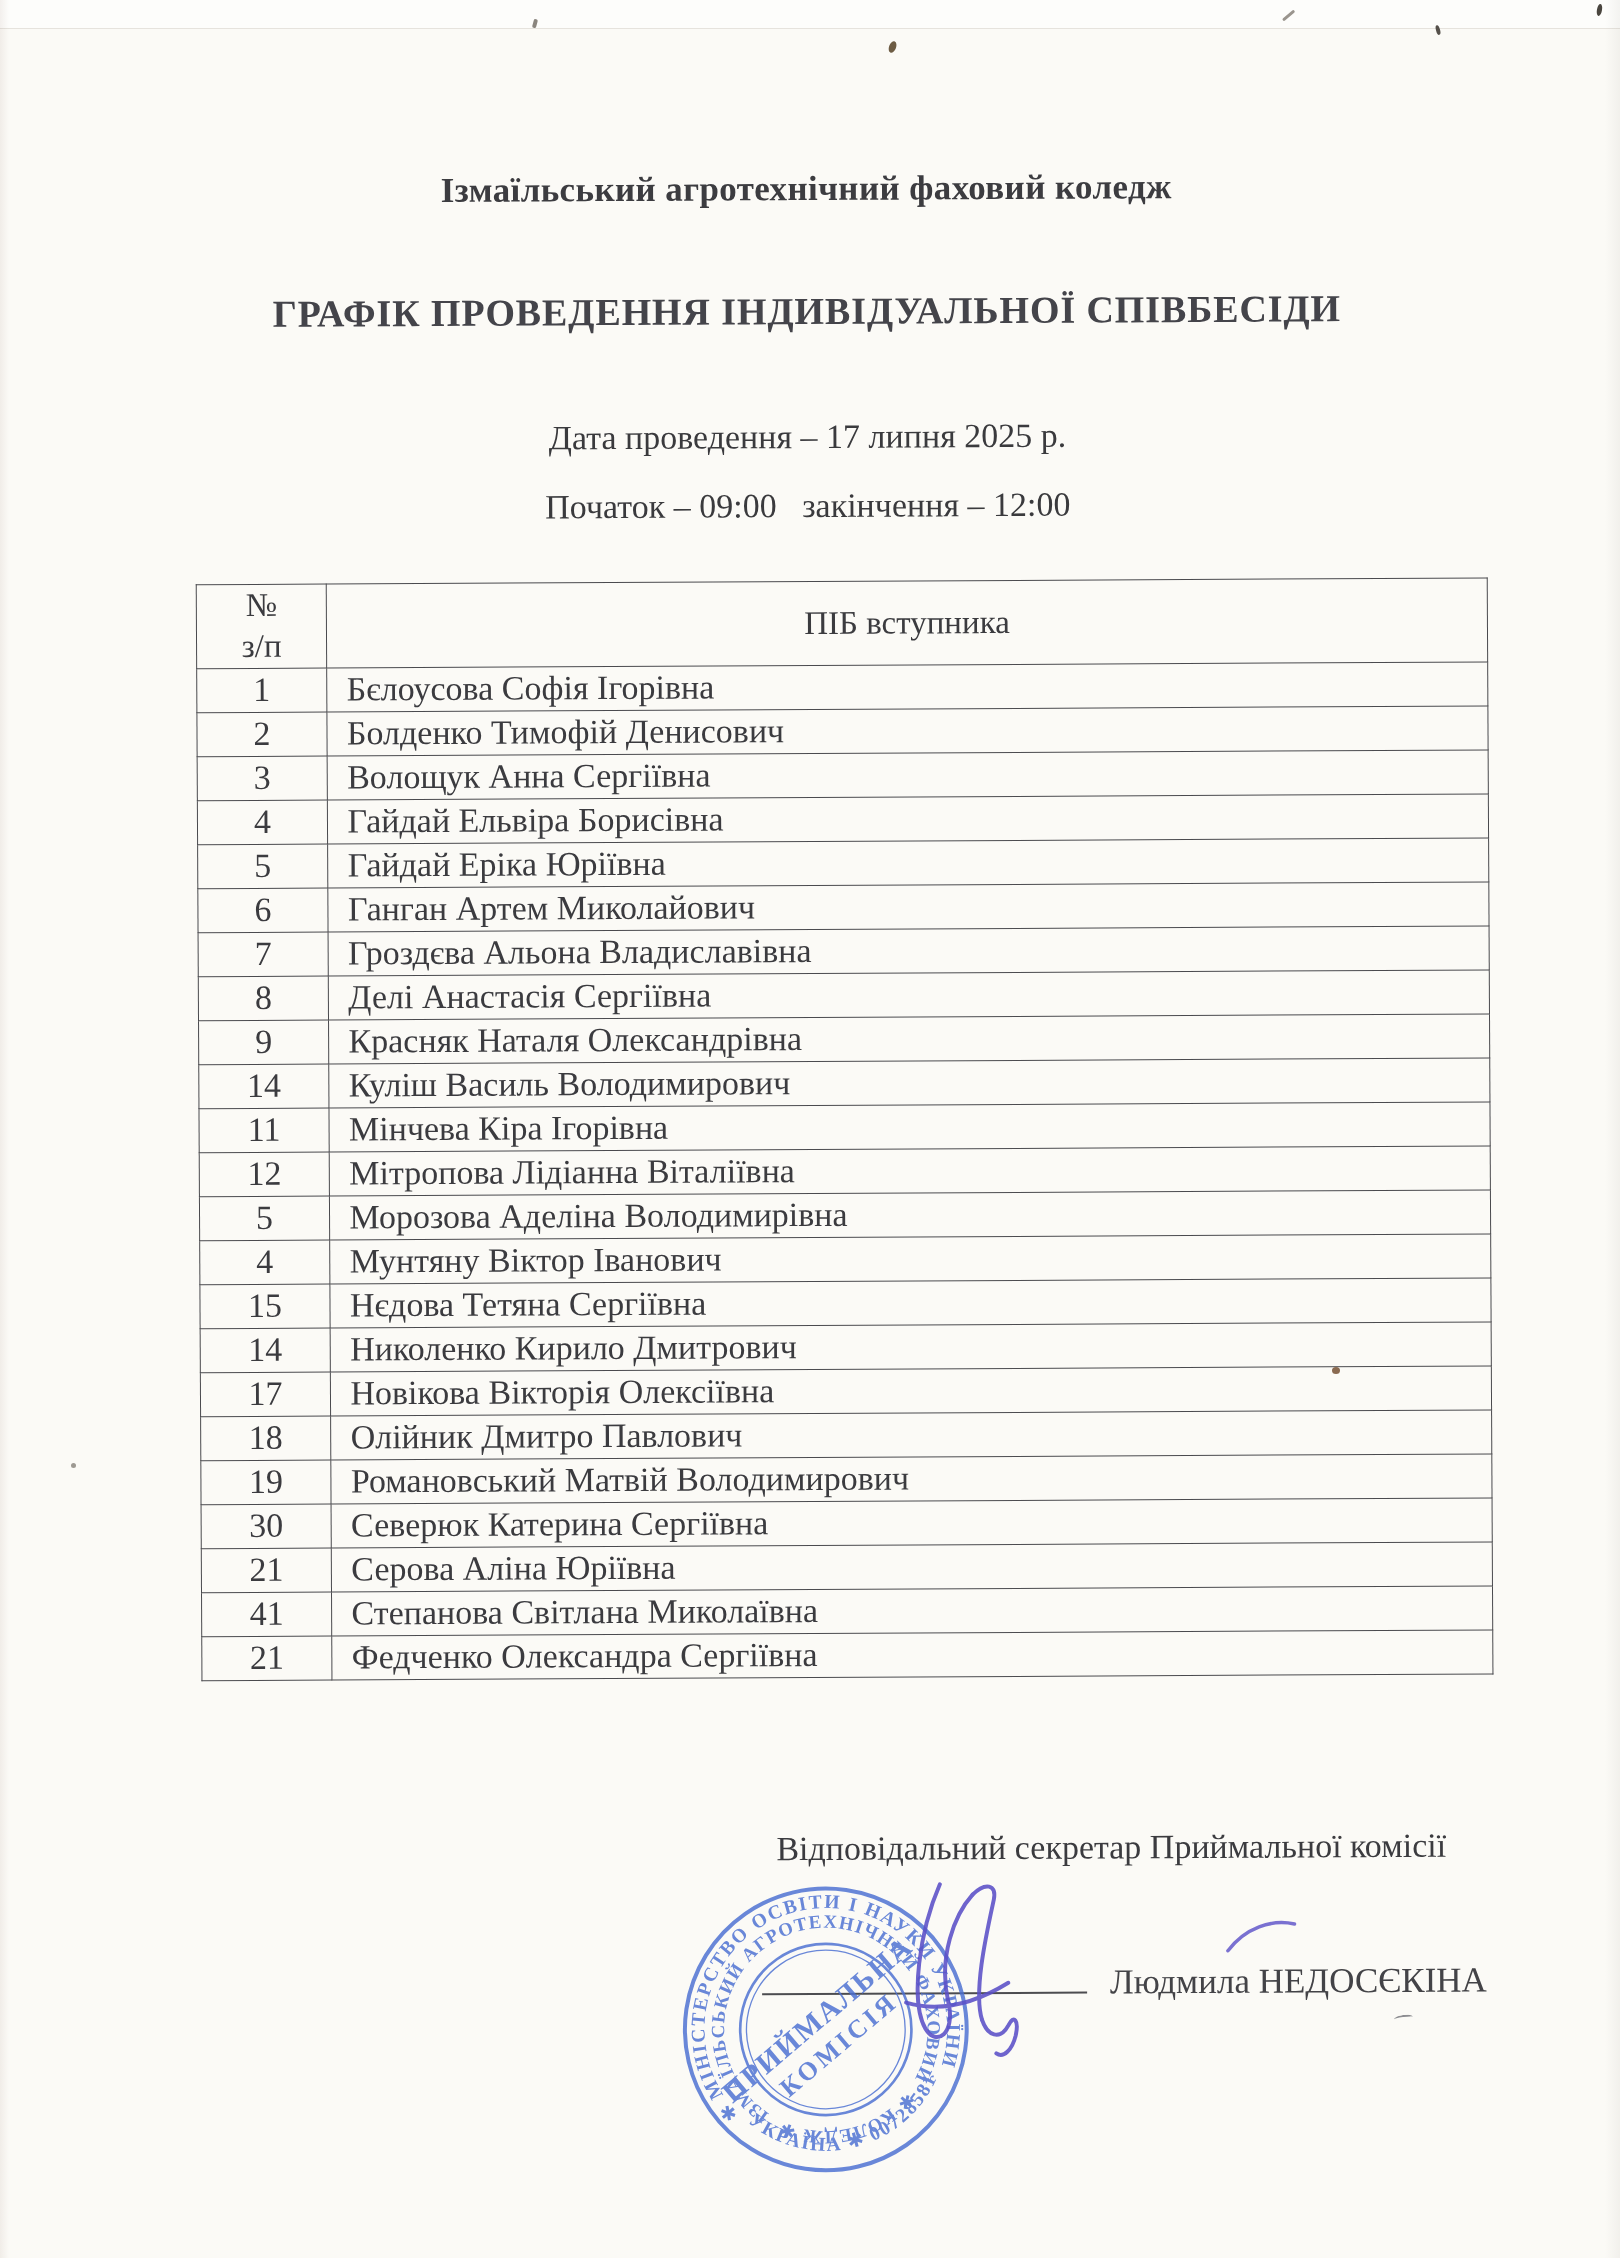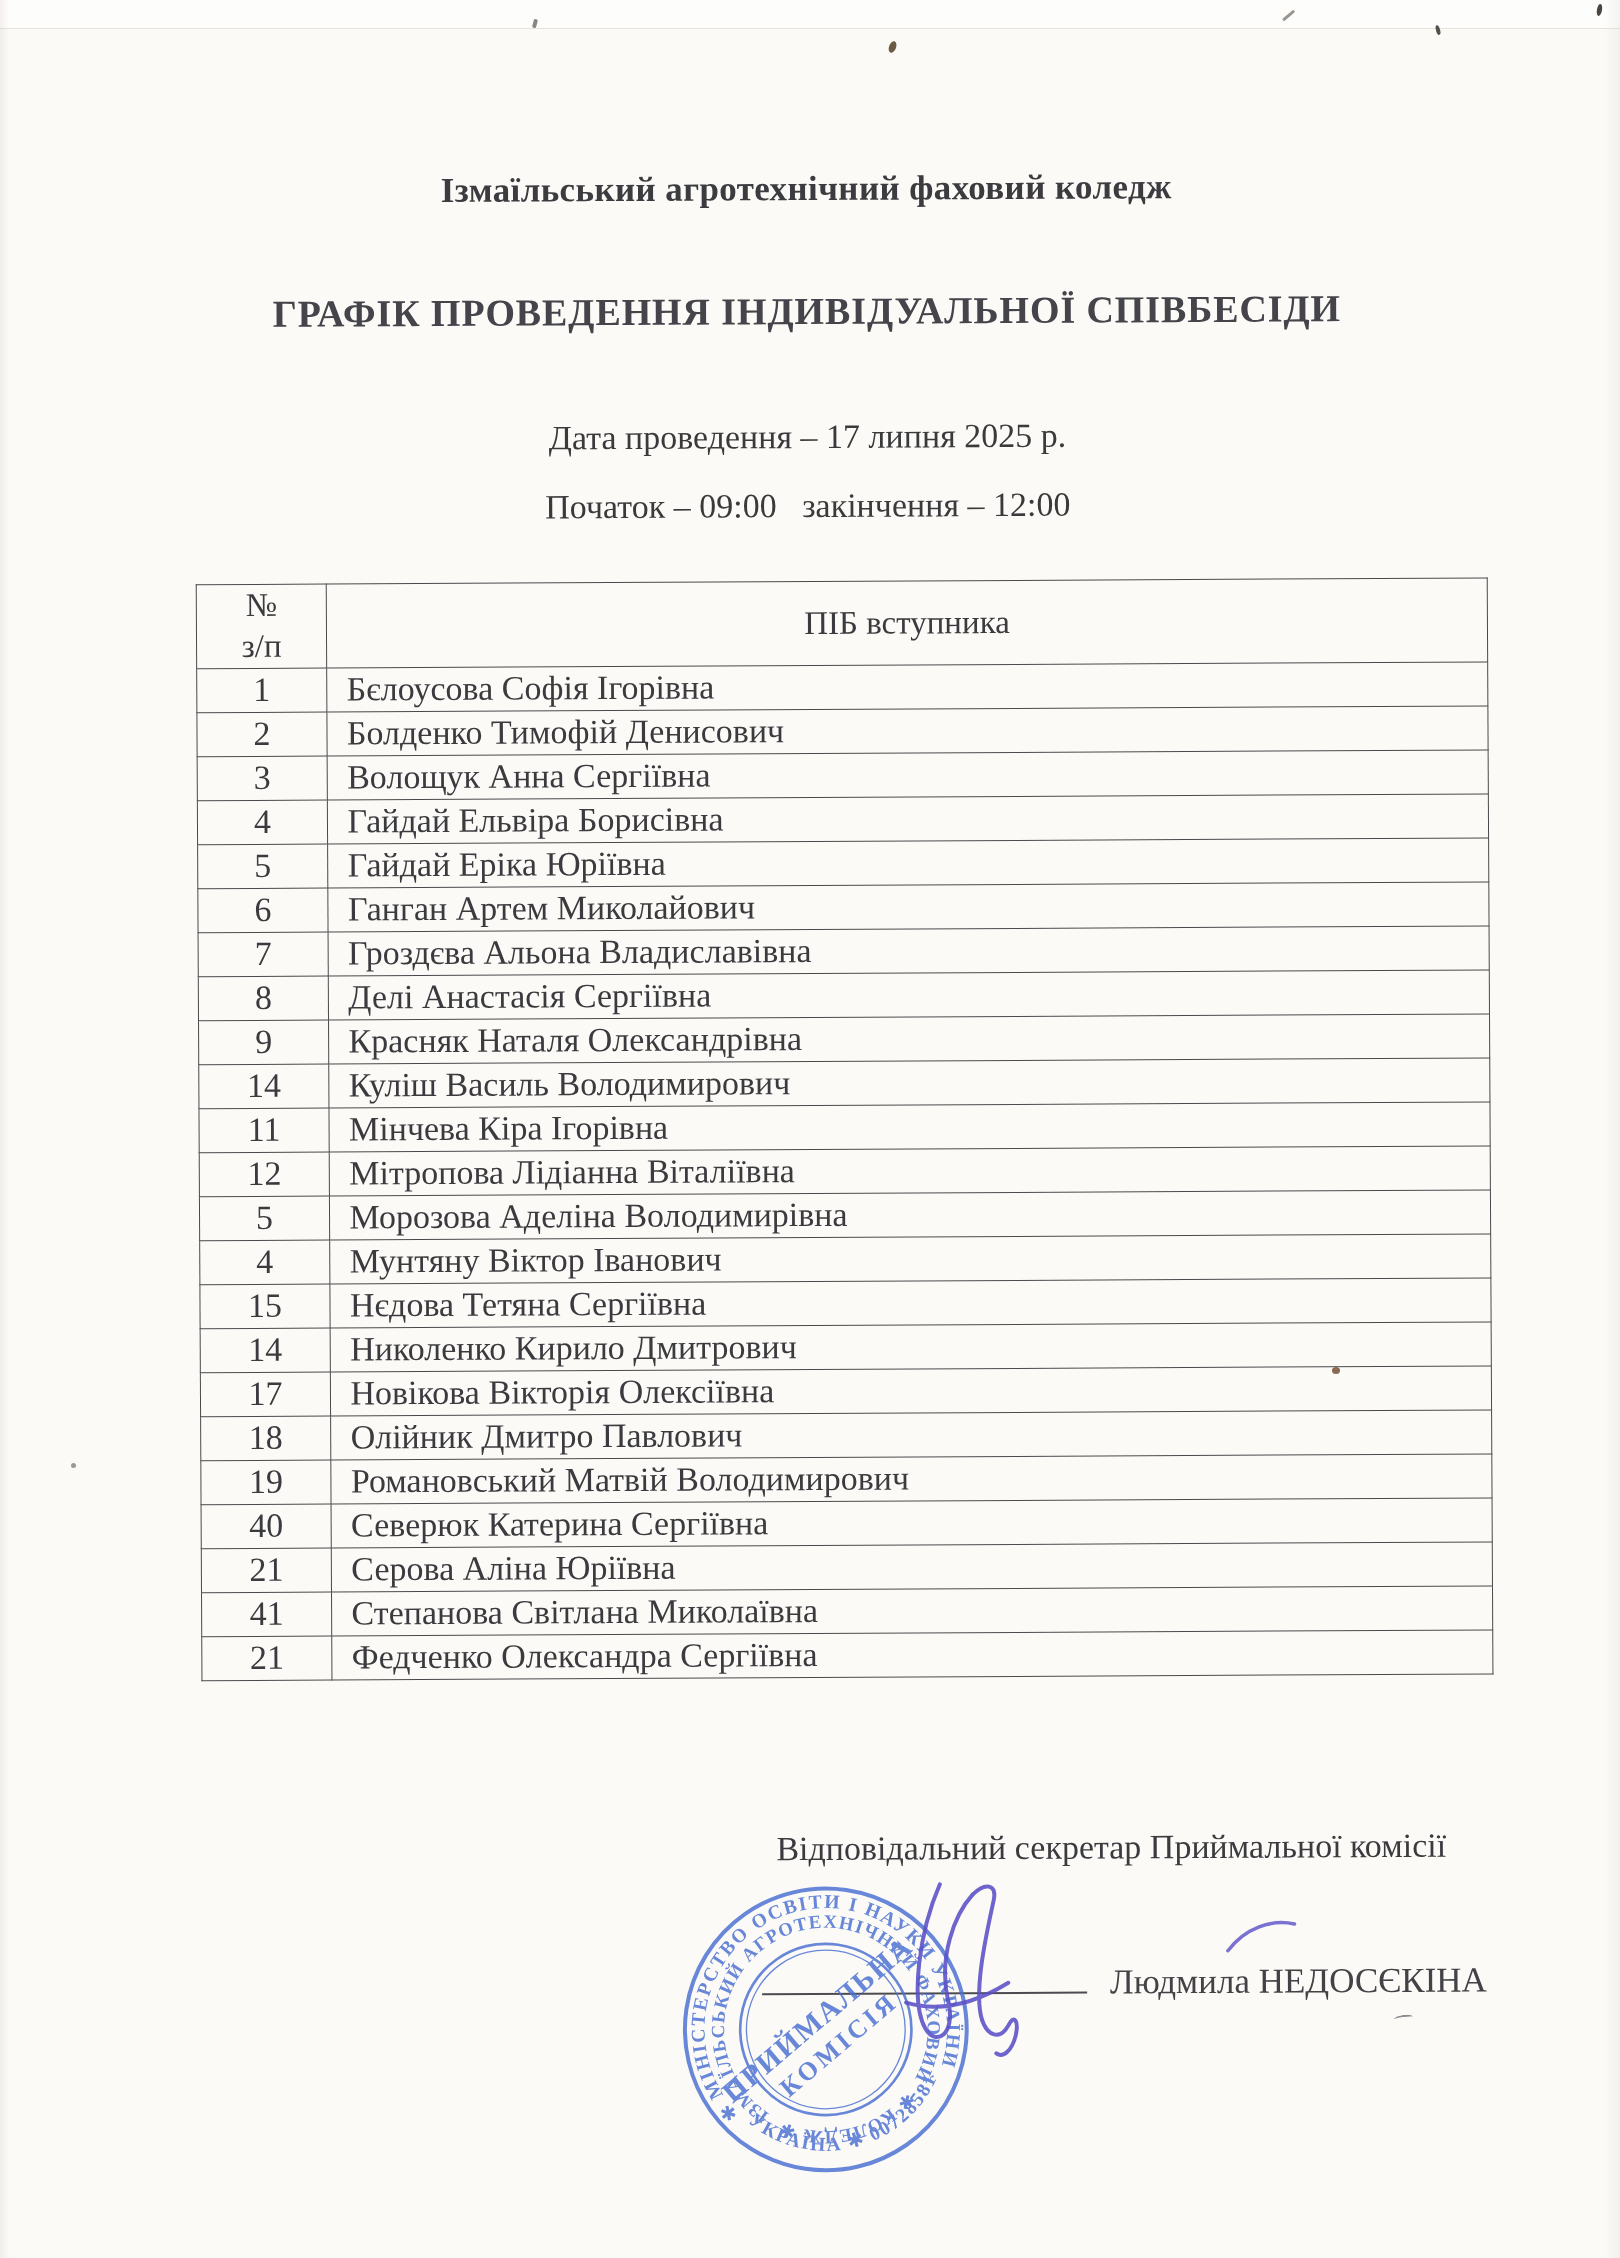--- a/index.html
+++ b/index.html
@@ -195,21 +195,21 @@
           </tr>
           <tr>
             <td class="col-num">18</td>
             <td class="col-name">Олійник Дмитро Павлович</td>
           </tr>
           <tr>
             <td class="col-num">19</td>
             <td class="col-name">Романовський Матвій Володимирович</td>
           </tr>
           <tr>
-            <td class="col-num">40</td>
+            <td class="col-num">30</td>
             <td class="col-name">Северюк Катерина Сергіївна</td>
           </tr>
           <tr>
             <td class="col-num">21</td>
             <td class="col-name">Серова Аліна Юріївна</td>
           </tr>
           <tr>
             <td class="col-num">41</td>
             <td class="col-name">Степанова Світлана Миколаївна</td>
           </tr>

